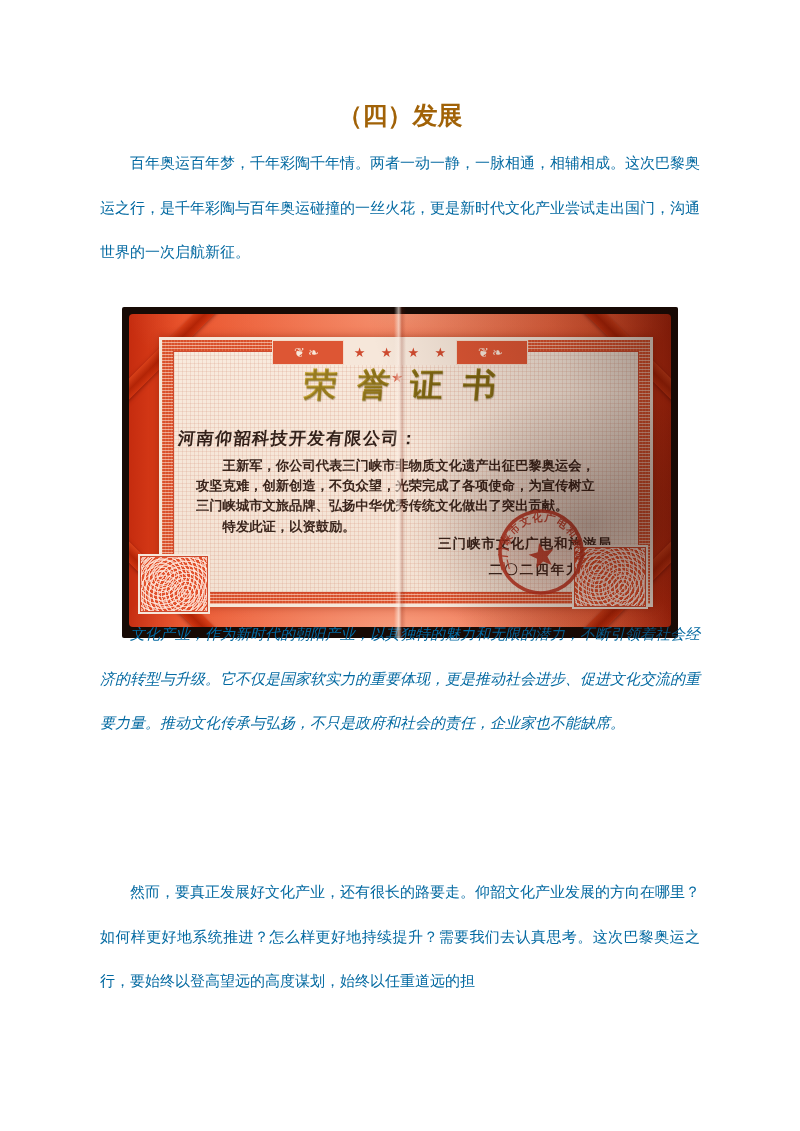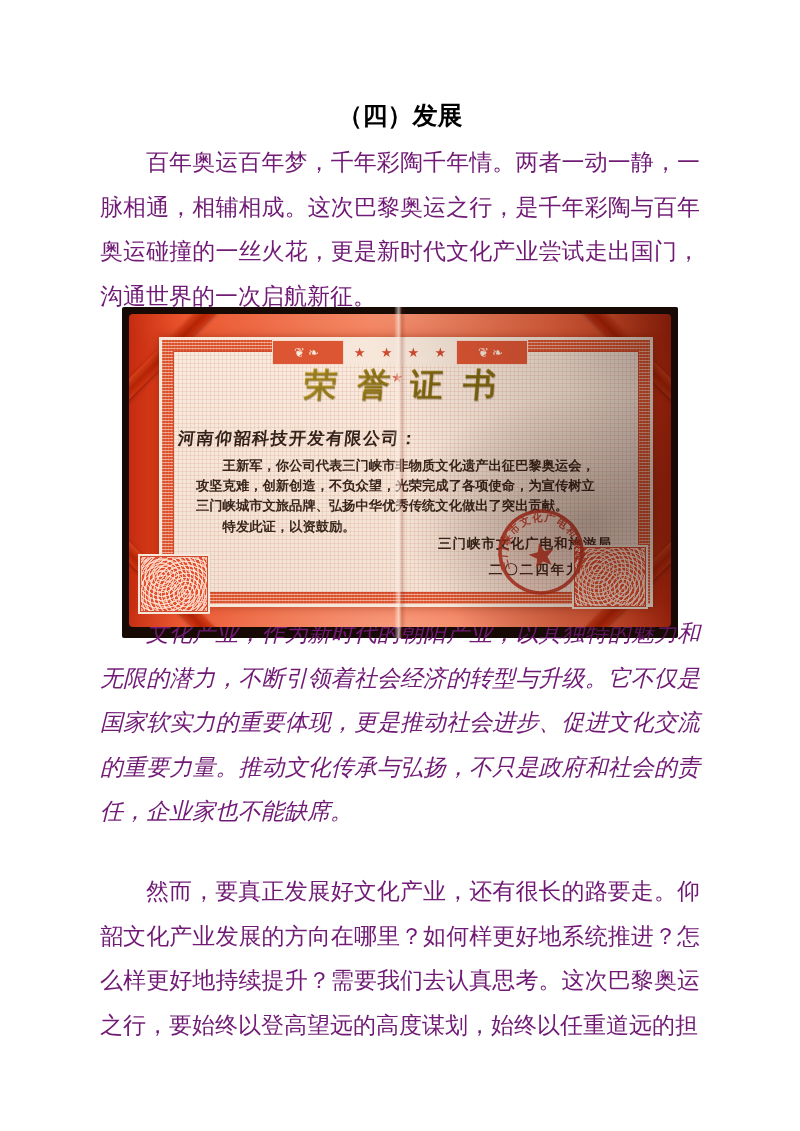--- a/index.html
+++ b/index.html
@@ -4,25 +4,25 @@
 <style>
   * { margin:0; padding:0; box-sizing:border-box; }
   html,body { background:#ffffff; }
   body {
     width:800px; height:1131px; position:relative; overflow:hidden;
     font-family:"Liberation Serif","DejaVu Serif",serif;
   }
   
   .doc-heading {
     position:absolute; top:99px; left:0; width:800px; text-align:center;
-    font-size:25px; font-weight:700; color:#000000;
+    font-size:25px; font-weight:700; color:#a16207;
   }
   .doc-para {
     position:absolute; left:100px; width:600px;
-    font-size:23px; line-height:44.6px; color:#701a75;
+    font-size:15px; line-height:44.6px; color:#0369a1;
     text-align:justify; text-indent:2em;
   }
   .para-1 { top:141px; }
   .para-2 { top:612px;font-style:italic; }
   .para-3 { top:870px; }
 
   
   .photo {
     position:absolute; left:122px; top:307px; width:556px; height:331px;
     background:#170a05; overflow:hidden; border-radius:2px;

